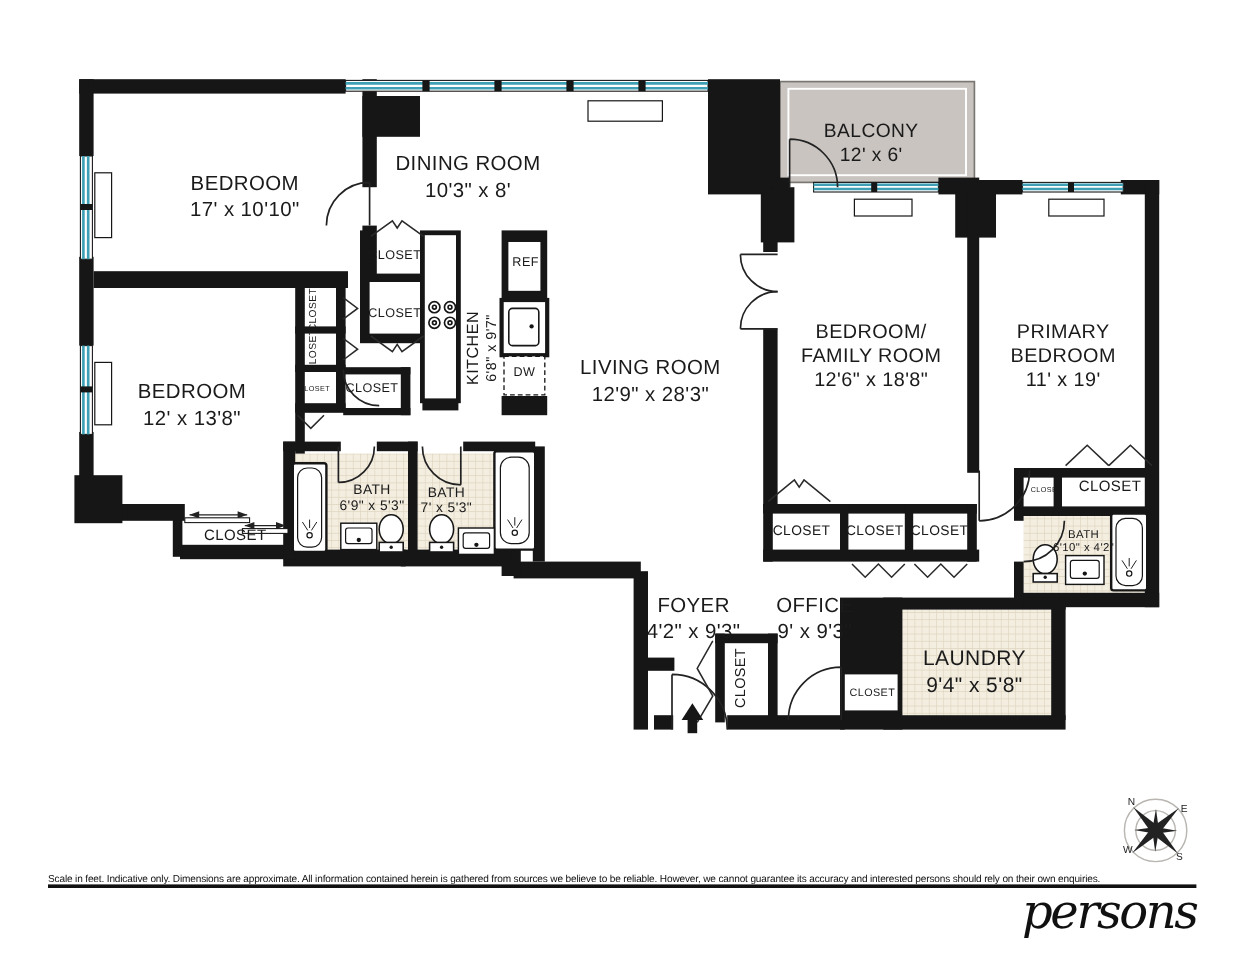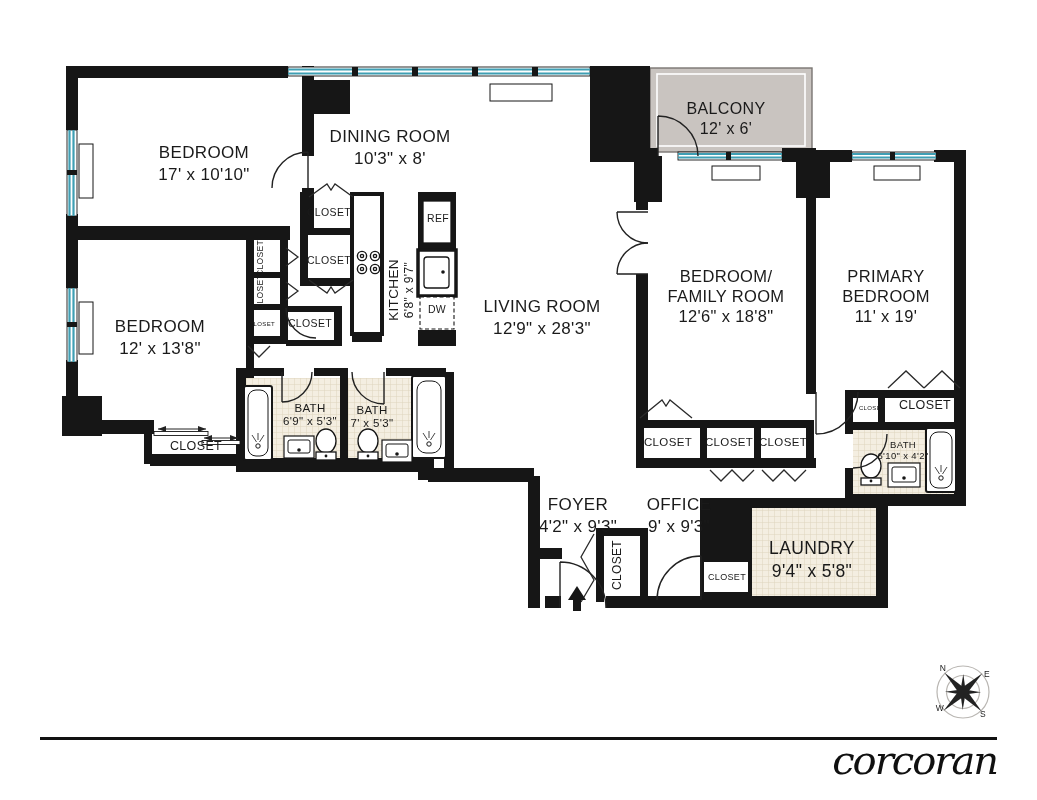--- a/index.html
+++ b/index.html
@@ -336,16 +336,17 @@
         <text x="783" y="446" font-size="11.5" text-anchor="middle"><tspan x="783" dy="0">CLOSET</tspan></text>
         <text x="872" y="410" font-size="6" text-anchor="middle"><tspan x="872" dy="0">CLOSET</tspan></text>
         <text x="925" y="409" font-size="12.5" text-anchor="middle"><tspan x="925" dy="0">CLOSET</tspan></text>
         <text x="621" y="565" font-size="12" text-anchor="middle" transform="rotate(-90 621 565)"><tspan x="621" dy="0">CLOSET</tspan></text>
         <text x="727" y="580" font-size="9" text-anchor="middle"><tspan x="727" dy="0">CLOSET</tspan></text>
         <text x="438" y="222" font-size="10.5" text-anchor="middle"><tspan x="438" dy="0">REF</tspan></text>
         <text x="437" y="313" font-size="10.5" text-anchor="middle"><tspan x="437" dy="0">DW</tspan></text>
       </g>
 </svg>
 
+<div class="disclaimer">Scale in feet. Indicative only. Dimensions are approximate. All information contained herein is gathered from sources we believe to be reliable. However, we cannot guarantee its accuracy and interested persons should rely on their own enquiries.</div>
 <div class="rule"></div>
-<div class="brand">corcoran</div>
+<div class="brand">persons</div>
 
 </div>
 
 </body></html>

